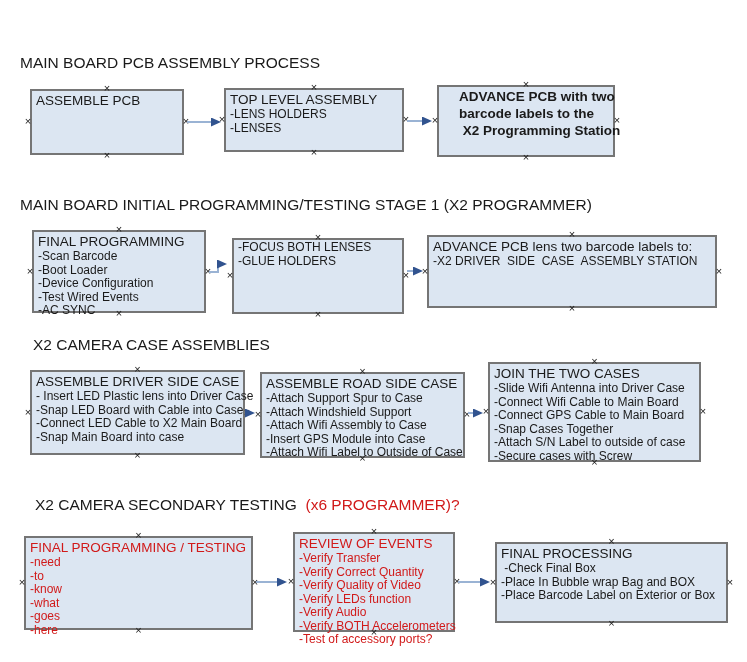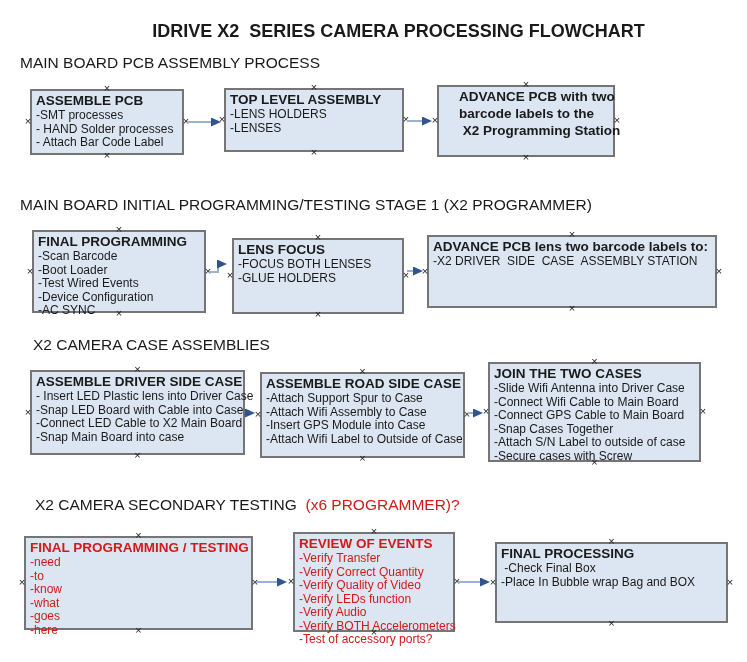--- a/index.html
+++ b/index.html
@@ -13,58 +13,52 @@
   .section-heading {
     position:absolute; font-size:15.5px; font-weight:normal; white-space:pre;
   }
   .section-heading .red { color:#d11a1a; }
 
   .box {
     position:absolute; box-sizing:border-box;
     background:#dce6f2; border:2px solid #757575;
     padding:1px 4px; overflow:visible;
   }
-  .box .title { font-weight:bold; font-size:13.5px; line-height:17px; white-space:pre; }
+  .box .title { font-weight:normal; font-size:13.5px; line-height:17px; white-space:pre; }
   .box .titleline { font-weight:bold; font-size:13.5px; line-height:17px; white-space:pre;margin-left:16px; }
   .box .item { font-size:12px; line-height:13.5px; white-space:pre; }
   .red-box .title, .red-box .titleline, .red-box .item { color:#d11a1a; }
 
   .handle {
     position:absolute; font-size:11px; line-height:9px; width:8px; height:9px;
     color:#1c1c1c; font-weight:normal; text-align:center; pointer-events:none;
   }
   .h-top    { top:-7px;  left:calc(50% - 4px); }
   .h-bottom { bottom:-7px; left:calc(50% - 4px); }
   .h-left   { left:-8px; top:calc(50% - 5px); }
   .h-right  { right:-8px; top:calc(50% - 5px); }
 
   svg.arrows { position:absolute; left:0; top:0; pointer-events:none; }
 </style>
 </head>
 <body>
 
 <div id="canvas">
 
-  <div class="page-title">IDRIVE X2  SERIES CAMERA PROCESSING FLOWCHART</div>
 
   <div class="section-heading" style="left:20px; top:54px;">MAIN BOARD PCB ASSEMBLY PROCESS</div>
 
   <div class="section-heading" style="left:20px; top:196px;">MAIN BOARD INITIAL PROGRAMMING/TESTING STAGE 1 (X2 PROGRAMMER)</div>
 
   <div class="section-heading" style="left:33px; top:336px;">X2 CAMERA CASE ASSEMBLIES</div>
 
   <div class="section-heading" style="left:35px; top:496px;text-align:right;"><span>X2 CAMERA SECONDARY TESTING  </span><span class="red">(x6 PROGRAMMER)?</span></div>
 
   <div class="box" style="left:30px; top:89px; width:154px; height:66px;">
     <div class="title">ASSEMBLE PCB</div>
-    <div>
-        <div class="item">-SMT processes</div>
-        <div class="item">- HAND Solder processes</div>
-        <div class="item">- Attach Bar Code Label</div>
-      </div>
   <span class="handle h-top">×</span>
       <span class="handle h-bottom">×</span>
       <span class="handle h-left">×</span>
       <span class="handle h-right">×</span>
     </div>
 
   <div class="box" style="left:224px; top:88px; width:180px; height:64px;">
     <div class="title">TOP LEVEL ASSEMBLY</div>
     <div>
         <div class="item">-LENS HOLDERS</div>
@@ -86,32 +80,31 @@
       <span class="handle h-bottom">×</span>
       <span class="handle h-left">×</span>
       <span class="handle h-right">×</span>
     </div>
 
   <div class="box" style="left:32px; top:230px; width:174px; height:83px;">
     <div class="title">FINAL PROGRAMMING</div>
     <div>
         <div class="item">-Scan Barcode</div>
         <div class="item">-Boot Loader</div>
+        <div class="item">-Device Configuration</div>
         <div class="item">-Test Wired Events</div>
-        <div class="item">-Device Configuration</div>
         <div class="item">-AC SYNC</div>
       </div>
   <span class="handle h-top">×</span>
       <span class="handle h-bottom">×</span>
       <span class="handle h-left">×</span>
       <span class="handle h-right">×</span>
     </div>
 
   <div class="box" style="left:232px; top:238px; width:172px; height:76px;">
-    <div class="title">LENS FOCUS</div>
     <div>
         <div class="item">-FOCUS BOTH LENSES</div>
         <div class="item">-GLUE HOLDERS</div>
       </div>
   <span class="handle h-top">×</span>
       <span class="handle h-bottom">×</span>
       <span class="handle h-left">×</span>
       <span class="handle h-right">×</span>
     </div>
 
@@ -137,20 +130,21 @@
   <span class="handle h-top">×</span>
       <span class="handle h-bottom">×</span>
       <span class="handle h-left">×</span>
       <span class="handle h-right">×</span>
     </div>
 
   <div class="box" style="left:260px; top:372px; width:205px; height:86px;">
     <div class="title">ASSEMBLE ROAD SIDE CASE</div>
     <div>
         <div class="item">-Attach Support Spur to Case</div>
+        <div class="item">-Attach Windshield Support</div>
         <div class="item">-Attach Wifi Assembly to Case</div>
         <div class="item">-Insert GPS Module into Case</div>
         <div class="item">-Attach Wifi Label to Outside of Case</div>
       </div>
   <span class="handle h-top">×</span>
       <span class="handle h-bottom">×</span>
       <span class="handle h-left">×</span>
       <span class="handle h-right">×</span>
     </div>
 
@@ -201,20 +195,21 @@
       <span class="handle h-bottom">×</span>
       <span class="handle h-left">×</span>
       <span class="handle h-right">×</span>
     </div>
 
   <div class="box" style="left:495px; top:542px; width:233px; height:81px;">
     <div class="title">FINAL PROCESSING</div>
     <div>
         <div class="item"> -Check Final Box</div>
         <div class="item">-Place In Bubble wrap Bag and BOX</div>
+        <div class="item">-Place Barcode Label on Exterior or Box</div>
       </div>
   <span class="handle h-top">×</span>
       <span class="handle h-bottom">×</span>
       <span class="handle h-left">×</span>
       <span class="handle h-right">×</span>
     </div>
 
   <svg class="arrows" width="747" height="662" viewBox="0 0 747 662">
     <defs>
       <marker id="ah" viewBox="0 0 10 9" refX="8" refY="4.5" markerWidth="5" markerHeight="4.5" orient="auto">

